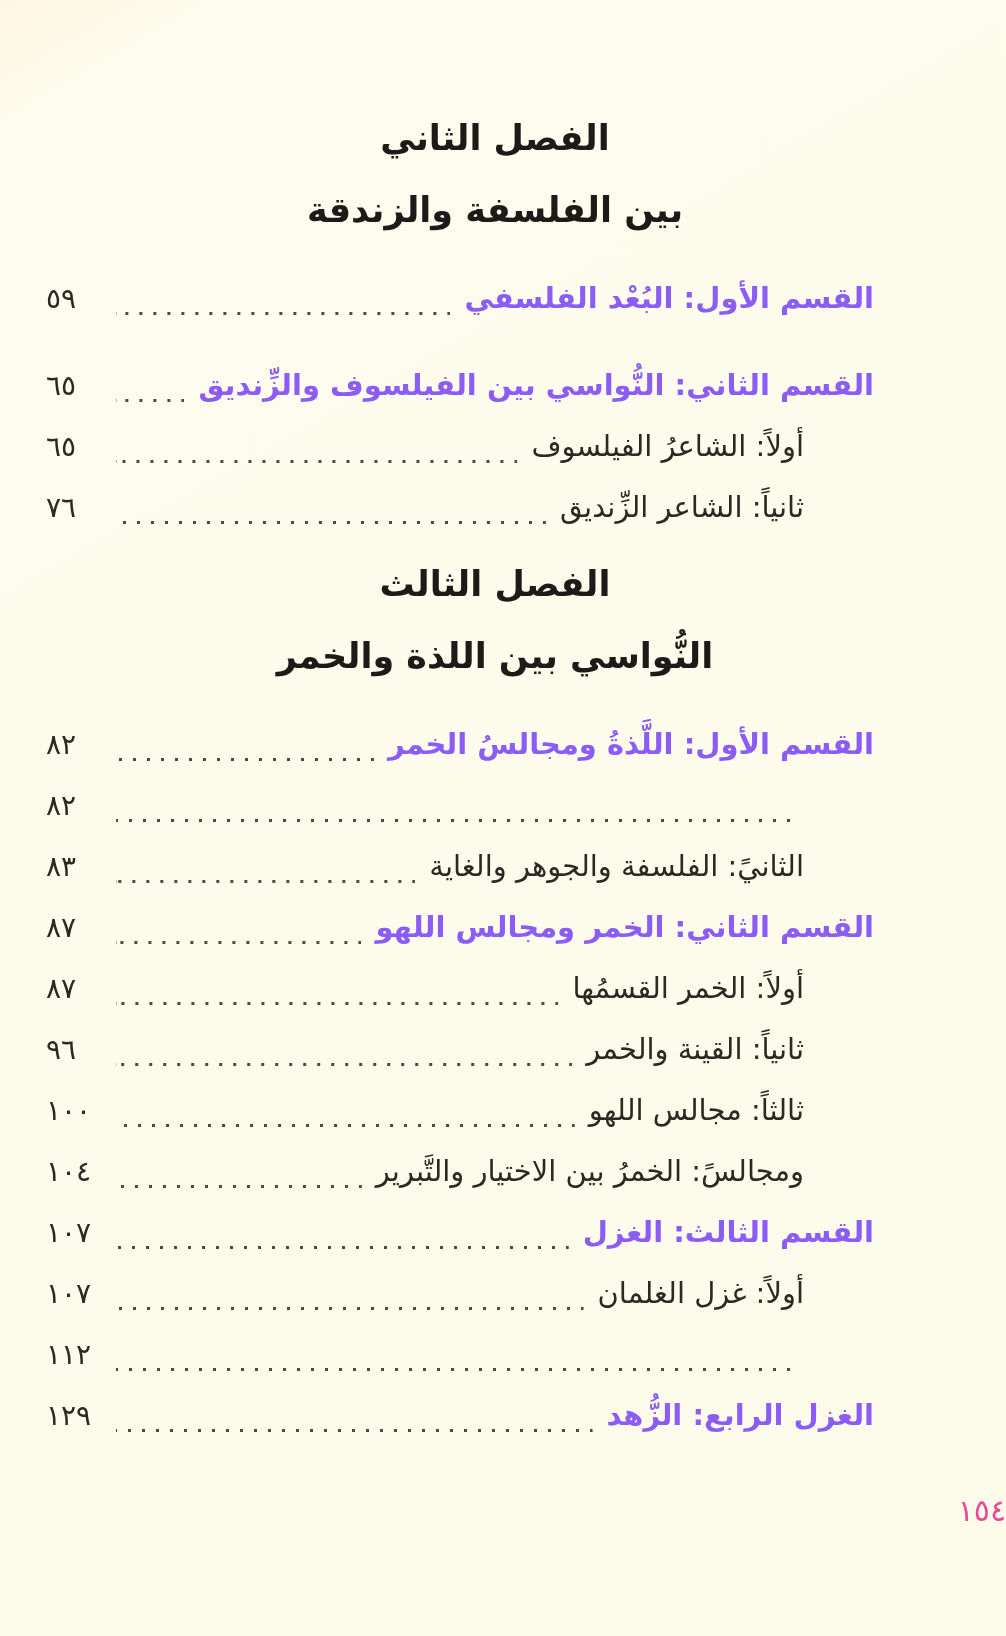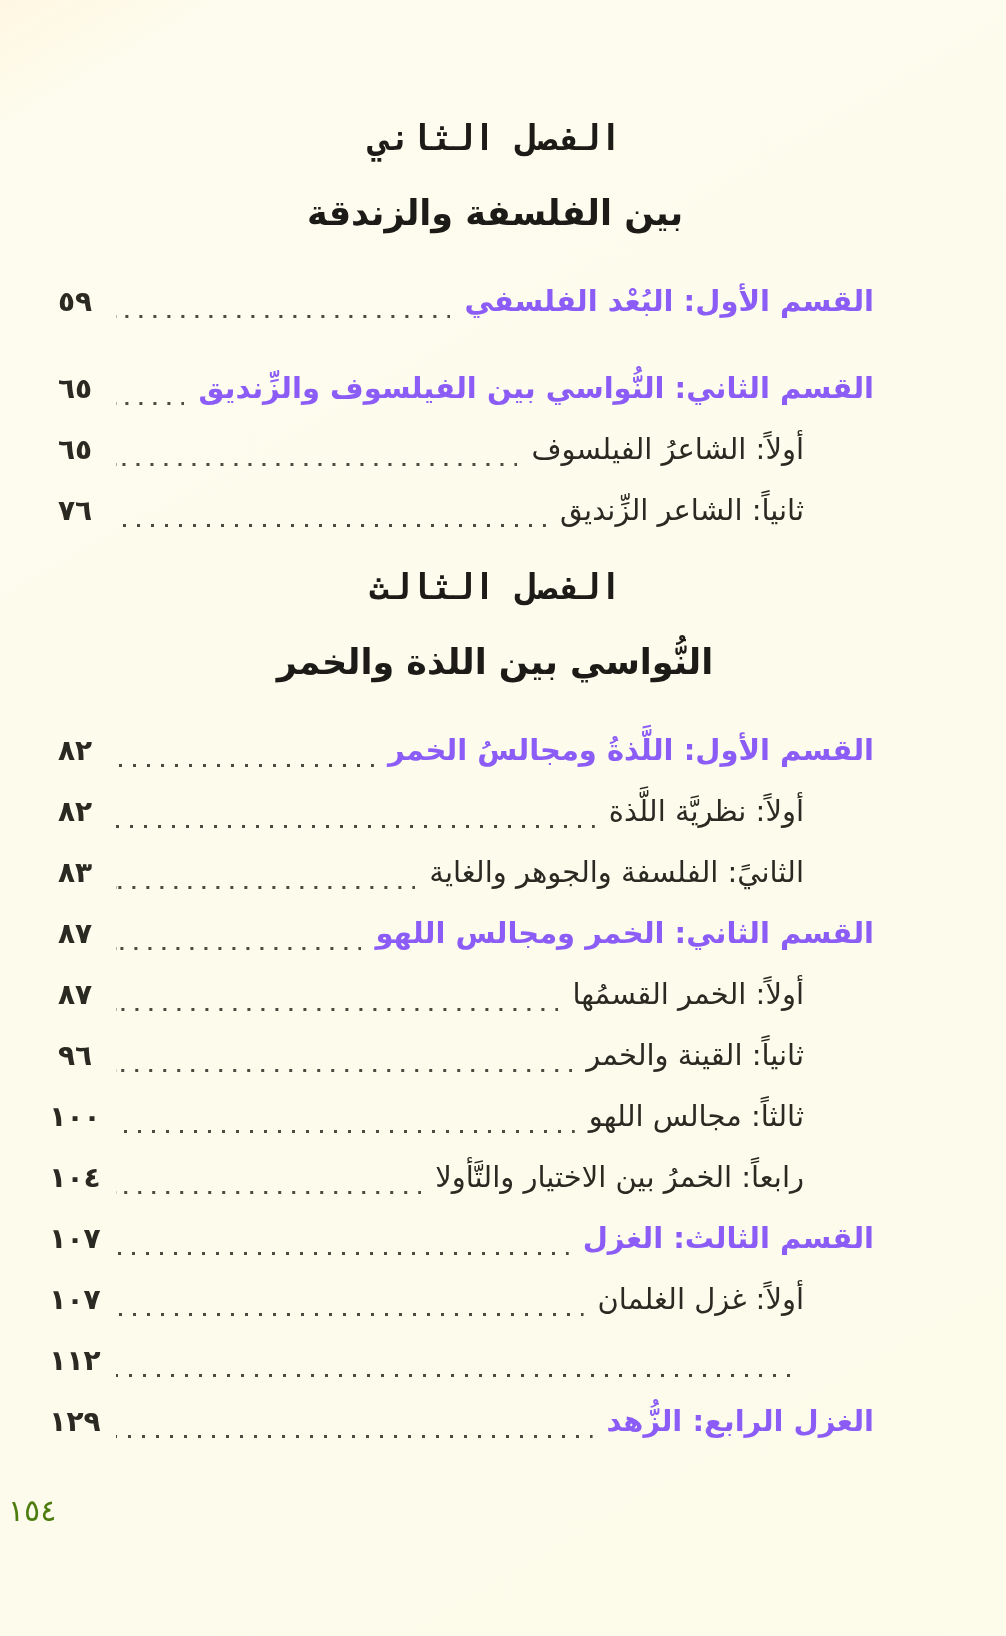--- a/index.html
+++ b/index.html
@@ -21,21 +21,21 @@
   }
   .chapter-title, .chapter-subtitle {
     text-align: center;
     font-weight: 700;
     font-size: 35px;
     color: #1c1b17;
     margin: 0;
     transform: translateX(35px);
     letter-spacing: 0;
   }
-  .chapter-title   { margin-bottom: 32px; font-family: Liberation Mono, monospace; }
+  .chapter-title   { margin-bottom: 32px; }
   .chapter-subtitle{ margin-bottom: 38px; }
   .section + .section { margin-top: 26px; }
   .entries { }
   .entry {
     display: flex;
     align-items: baseline;
     height: 61px;
     font-size: 29px;
     line-height: 61px;
     white-space: nowrap;
@@ -63,31 +63,30 @@
     );
     background-repeat: repeat-x;
     background-position: right bottom;
     background-size: 100% 3px;
   }
   .entry-page {
     flex: 0 0 auto;
     min-width: 58px;
     color: #2a2922;
     font-size: 28px;
-    text-align: center;
-    font-weight: bold;
+    text-align: left;
   }
   .page-footer {
     position: absolute;
     bottom: 108px;
     left: 8px;
     right: 0;
-    text-align: left;
+    text-align: right;
     font-size: 30px;
-    color: #4d7c0f;
+    color: #ec4899;
   }
 </style>
 </head>
 <body>
 
 <main class="toc">
   <section class="section">
     <h2 class="chapter-title">الفصل الثاني</h2>
     <h3 class="chapter-subtitle">بين الفلسفة والزندقة</h3>
     <div class="entries">
@@ -121,21 +120,20 @@
     <h2 class="chapter-title">الفصل الثالث</h2>
     <h3 class="chapter-subtitle">النُّواسي بين اللذة والخمر</h3>
     <div class="entries">
   <div class="entry section">
     <span class="entry-label">القسم الأول: اللَّذةُ ومجالسُ الخمر</span>
     <span class="dotted-leader"></span>
     <span class="entry-page">٨٢</span>
   </div>
 
   <div class="entry sub">
-    <span class="entry-label">أولاً: نظريَّة اللَّذة</span>
     <span class="dotted-leader"></span>
     <span class="entry-page">٨٢</span>
   </div>
 
   <div class="entry sub">
     <span class="entry-label">الثانيً: الفلسفة والجوهر والغاية</span>
     <span class="dotted-leader"></span>
     <span class="entry-page">٨٣</span>
   </div>
 
@@ -157,21 +155,21 @@
     <span class="entry-page">٩٦</span>
   </div>
 
   <div class="entry sub">
     <span class="entry-label">ثالثاً: مجالس اللهو</span>
     <span class="dotted-leader"></span>
     <span class="entry-page">١٠٠</span>
   </div>
 
   <div class="entry sub">
-    <span class="entry-label">رابعاً: الخمرُ بين الاختيار والتَّأولا</span>
+    <span class="entry-label">ومجالسً: الخمرُ بين الاختيار والتَّبرير</span>
     <span class="dotted-leader"></span>
     <span class="entry-page">١٠٤</span>
   </div>
 
   <div class="entry section">
     <span class="entry-label">القسم الثالث: الغزل</span>
     <span class="dotted-leader"></span>
     <span class="entry-page">١٠٧</span>
   </div>
 

